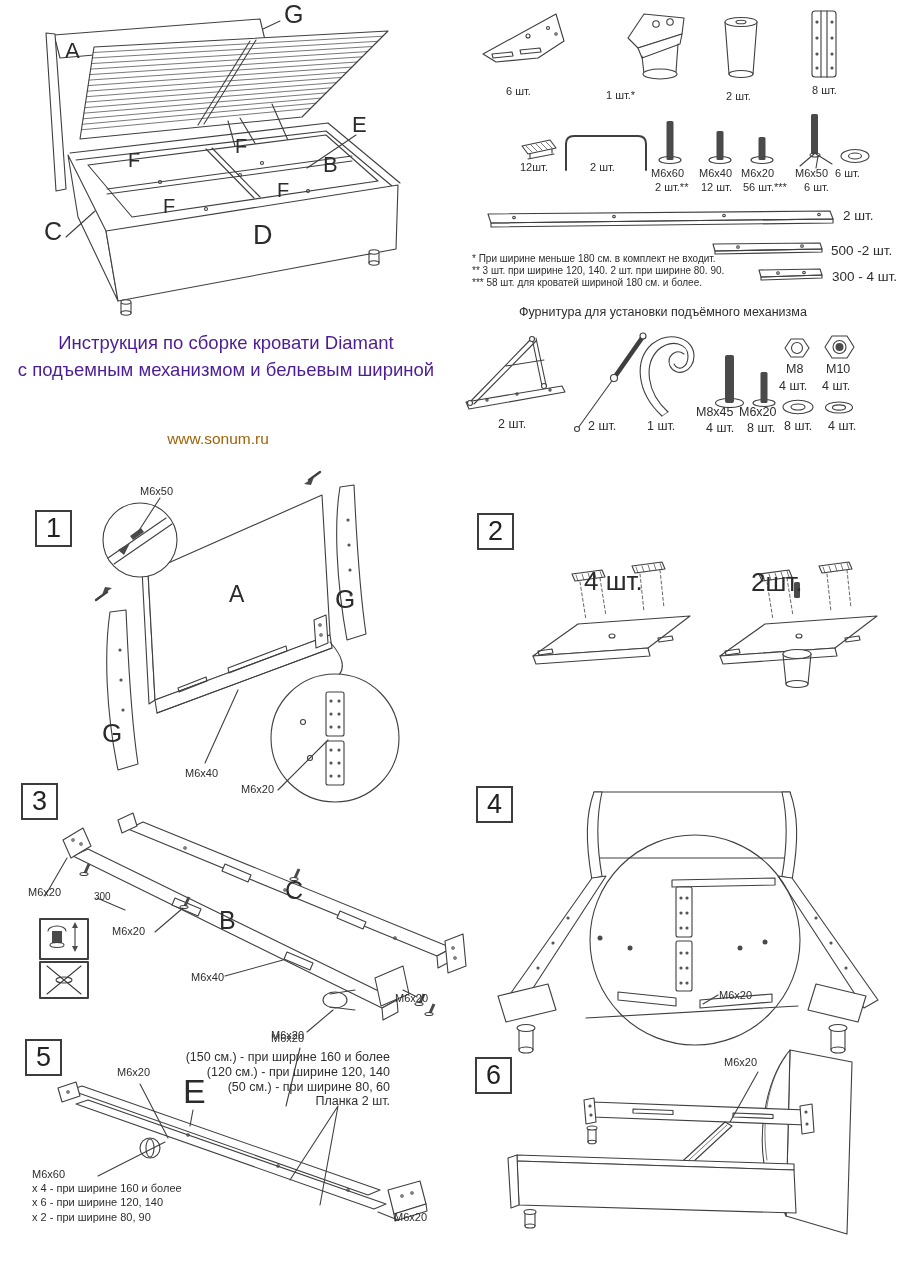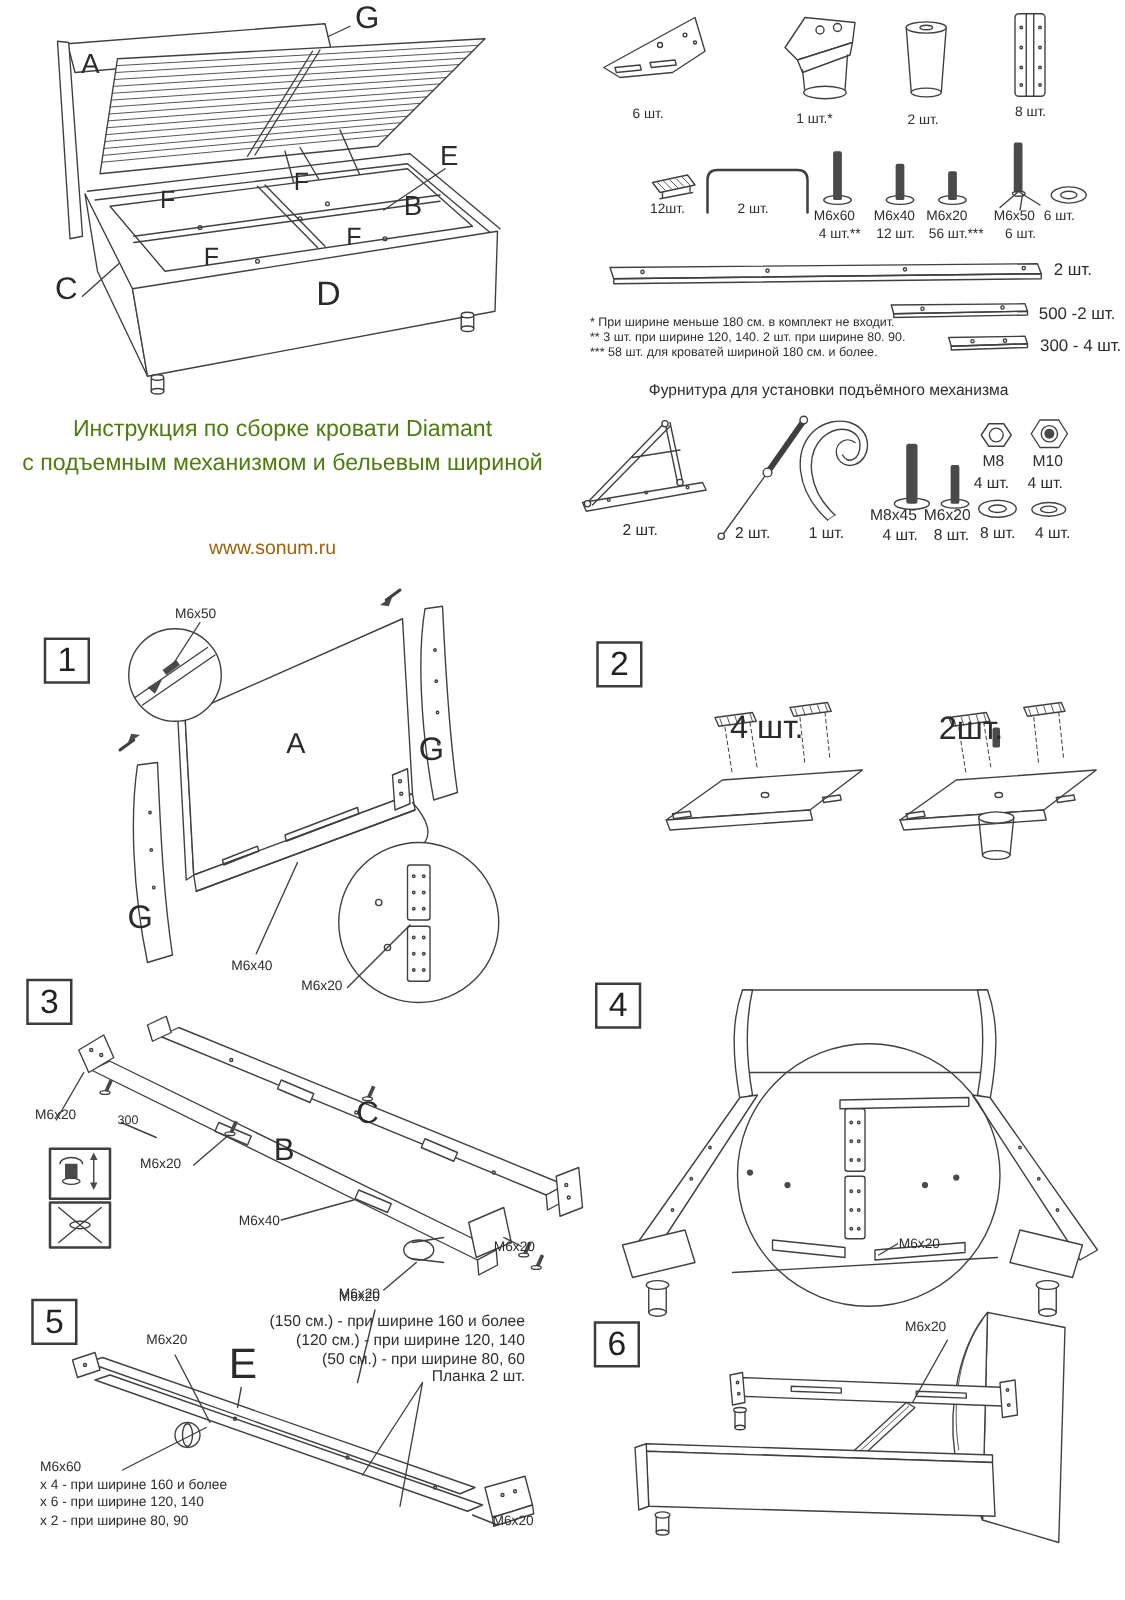--- a/index.html
+++ b/index.html
@@ -18,24 +18,24 @@
   .dashed{stroke-dasharray:3 2.5;stroke-width:.8px}
   .lbl{position:absolute;font-size:11px;color:#2d2d2d;white-space:nowrap}
   .lbl10{font-size:10px}
   .lbl125{font-size:12.5px}
   .lbl14{font-size:13.5px}
   .letter{position:absolute;font-size:20px;color:#2b2b2b;white-space:nowrap;line-height:1}
   .bigqty{position:absolute;font-size:26px;color:#2b2b2b;white-space:nowrap}
   .stepbox{position:absolute;width:37px;height:37px;border:2px solid #3c3c3c;background:#fff;
            display:flex;align-items:center;justify-content:center;font-size:27px;color:#222}
   .titleblock{position:absolute;left:0;top:329px;width:452px;text-align:center;
-              font-size:18.5px;line-height:27px;color:#4d7c0f}
+              font-size:18.5px;line-height:27px;color:#4c1d95}
   .website{position:absolute;left:0;top:430px;width:436px;text-align:center;font-size:15.5px;color:#a16207}
   .footnote{position:absolute;font-size:12px;color:#2d2d2d;white-space:nowrap}
-  .rightalign{position:absolute;right:480px;text-align:right;font-size:12.5px;white-space:nowrap}
+  .rightalign{position:absolute;right:510px;text-align:right;font-size:12.5px;white-space:nowrap}
 </style>
 </head>
 <body>
 
 <div class="canvas">
 
   <svg style="left:10px;top:5px" width="450" height="315" viewBox="0 0 450 315">
 
     <path class="ink face" d="M44,30 L250,14 L255,35 L50,53 Z"></path>
     <path class="ink face" d="M36,28 L46,186 L56,184 L45,29 Z"></path>
@@ -111,21 +111,21 @@
   <span class="lbl" style="left:506px;top:85px">6 шт.</span>
 
   <svg style="left:622px;top:8px" width="70" height="80" viewBox="0 0 70 80">
     <path class="ink face" d="M6,30 L22,6 L62,10 L60,26 L16,40 Z"></path>
     <circle class="ink" cx="34" cy="16" r="3.2"></circle>
       <circle class="ink" cx="48" cy="14" r="3.2"></circle>
     <path class="ink face" d="M16,40 L60,26 L58,36 L20,50 Z"></path>
     <path class="ink" d="M20,48 L22,66 M56,36 L54,64"></path>
     <ellipse class="ink face" cx="38" cy="66" rx="17" ry="5"></ellipse>
   </svg>
-  <span class="lbl" style="left:637px;top:89px">1 шт.*</span>
+  <span class="lbl" style="left:606px;top:89px">1 шт.*</span>
 
   <svg style="left:716px;top:14px" width="50" height="72" viewBox="0 0 50 72">
     <path class="ink" d="M9,8 L13,60 M41,8 L37,60"></path>
     <ellipse class="ink face" cx="25" cy="60" rx="12" ry="3.5"></ellipse>
     <ellipse class="ink face" cx="25" cy="8" rx="16" ry="4.5"></ellipse>
     <ellipse class="ink" cx="25" cy="8" rx="5" ry="1.8"></ellipse>
   </svg>
   <span class="lbl" style="left:726px;top:90px">2 шт.</span>
 
   <svg style="left:806px;top:8px" width="36" height="72" viewBox="0 0 36 72">
@@ -154,21 +154,21 @@
   <svg style="left:560px;top:130px" width="92" height="42" viewBox="0 0 92 42">
     <path class="ink w2" d="M6,40 L6,14 Q6,6 14,6 L78,6 Q86,6 86,14 L86,40"></path>
   </svg>
   <span class="lbl" style="left:590px;top:161px">2 шт.</span>
 
   <svg style="left:656px;top:118px" width="28" height="48" viewBox="0 0 28 48">
     <ellipse class="ink face" cx="14" cy="42" rx="11" ry="3.5"></ellipse>
     <rect class="dark" x="10.5" y="3" width="7" height="39" rx="1.5"></rect>
   </svg>
   <span class="lbl" style="left:651px;top:167px">M6x60</span>
-  <span class="lbl" style="left:655px;top:181px">4 шт.**</span>
+  <span class="lbl" style="left:655px;top:181px">2 шт.**</span>
 
   <svg style="left:706px;top:128px" width="28" height="38" viewBox="0 0 28 38">
     <ellipse class="ink face" cx="14" cy="32" rx="11" ry="3.5"></ellipse>
     <rect class="dark" x="10.5" y="3" width="7" height="29" rx="1.5"></rect>
   </svg>
   <span class="lbl" style="left:699px;top:167px">M6x40</span>
   <span class="lbl" style="left:701px;top:181px">12 шт.</span>
 
   <svg style="left:748px;top:134px" width="28" height="32" viewBox="0 0 28 32">
     <ellipse class="ink face" cx="14" cy="26" rx="11" ry="3.5"></ellipse>

